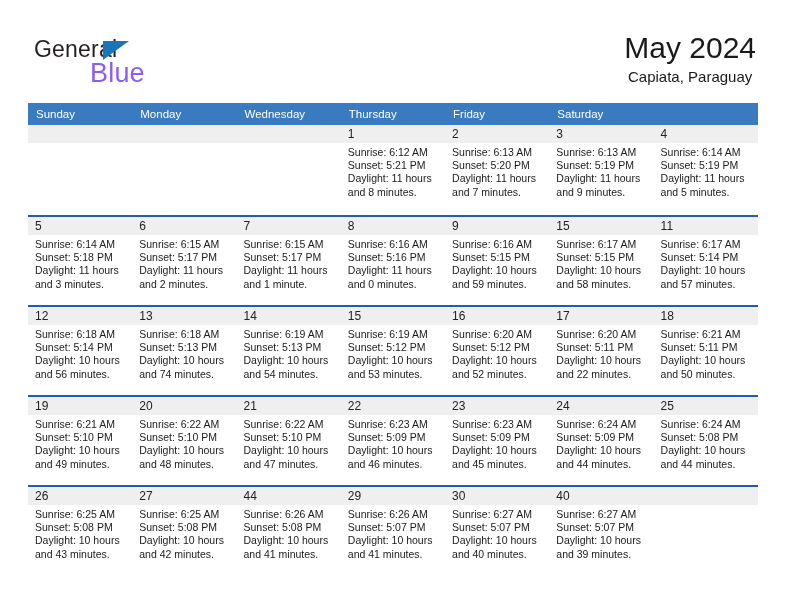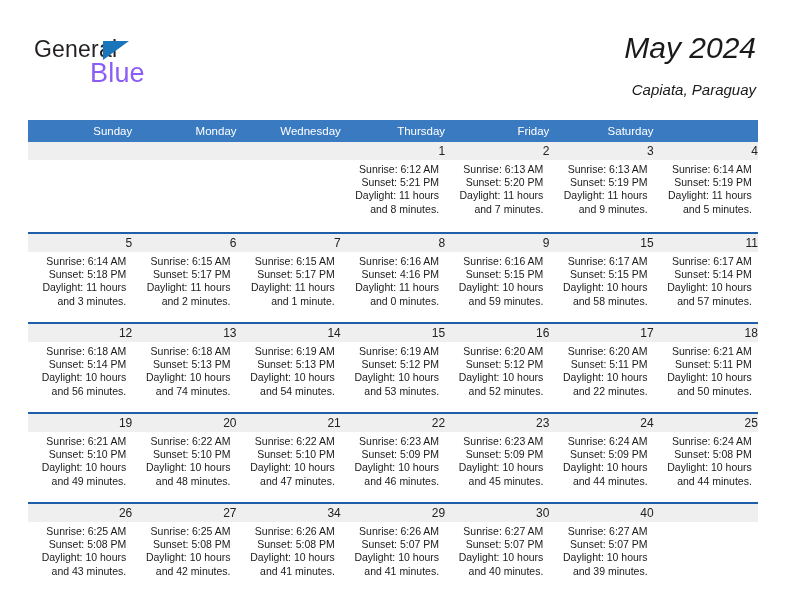--- a/index.html
+++ b/index.html
@@ -41,44 +41,42 @@
     position: absolute;
     left: 56px; top: 22px;
     font-size: 27px;
     letter-spacing: .2px;
     color: #8b5cf6;
   }
 
   .title-block {
     position: absolute;
     right: 36px; top: 30px;
-    text-align: right;
-    font-style: italic;
+    text-align: center;
   }
   .cal-title {
     font-size: 30px;
     font-weight: normal;
     color: #1a1a1a;
     line-height: 36px;
     white-space: nowrap;
   }
   .cal-sub {
     font-size: 15px;
     color: #1a1a1a;
     line-height: 22px;
-    margin-top: 13px;
+    margin-top: 0;
     white-space: nowrap;
   }
 
   
   .calendar {
     position: absolute;
-    left: 28px; top: 120px;
+    left: 28px; top: 103px;
     width: 730px;
-    text-align: right;
   }
   .dow-row {
     display: flex;
     background: #3a7ac0;
     height: 22px;
   }
   .dow {
     width: 104.28px;
     color: #ffffff;
     font-size: 11.5px;
@@ -246,21 +244,21 @@
               <div>Daylight: 11 hours</div>
               <div>and 1 minute.</div>
             </div>
           </div>
           <div class="cell">
             <div class="daynum-strip">
               <div class="daynum">8</div>
             </div>
             <div class="cell-lines">
               <div>Sunrise: 6:16 AM</div>
-              <div>Sunset: 4:16 PM</div>
+              <div>Sunset: 5:16 PM</div>
               <div>Daylight: 11 hours</div>
               <div>and 0 minutes.</div>
             </div>
           </div>
           <div class="cell">
             <div class="daynum-strip">
               <div class="daynum">9</div>
             </div>
             <div class="cell-lines">
               <div>Sunrise: 6:16 AM</div>
@@ -468,21 +466,21 @@
             </div>
             <div class="cell-lines">
               <div>Sunrise: 6:25 AM</div>
               <div>Sunset: 5:08 PM</div>
               <div>Daylight: 10 hours</div>
               <div>and 42 minutes.</div>
             </div>
           </div>
           <div class="cell">
             <div class="daynum-strip">
-              <div class="daynum">34</div>
+              <div class="daynum">44</div>
             </div>
             <div class="cell-lines">
               <div>Sunrise: 6:26 AM</div>
               <div>Sunset: 5:08 PM</div>
               <div>Daylight: 10 hours</div>
               <div>and 41 minutes.</div>
             </div>
           </div>
           <div class="cell">
             <div class="daynum-strip">

